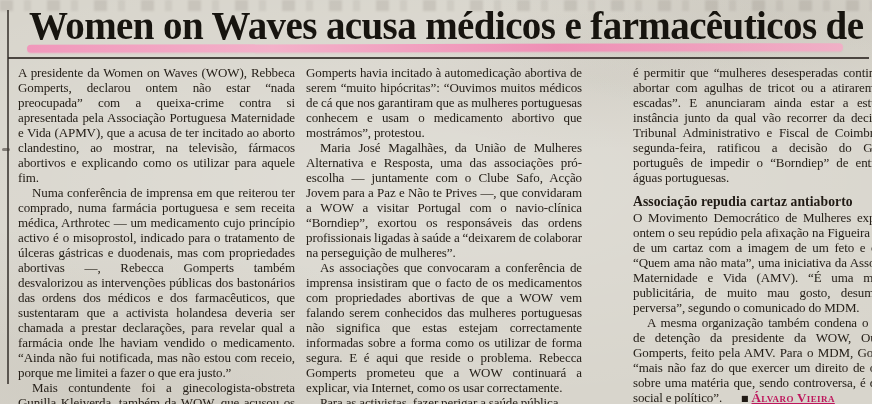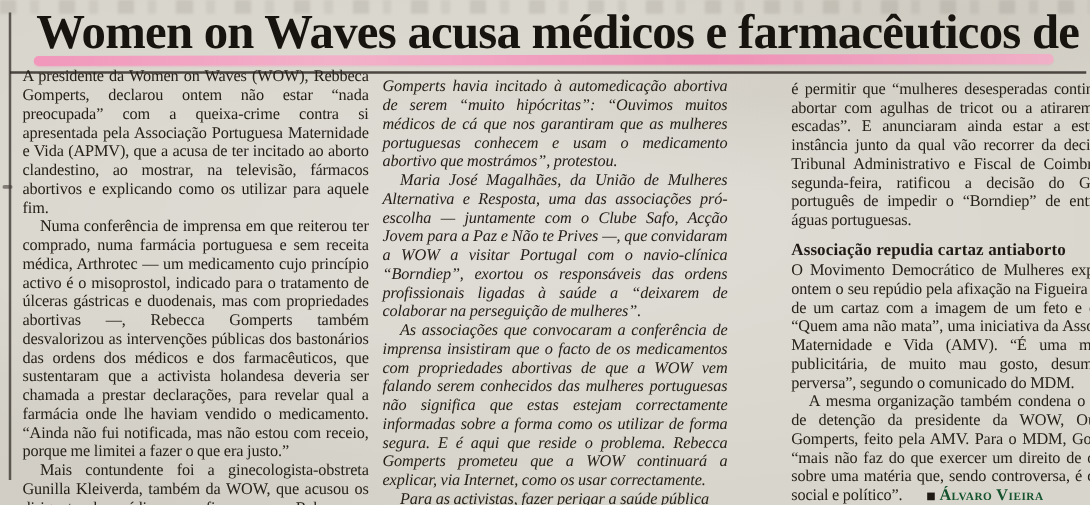--- a/index.html
+++ b/index.html
@@ -48,44 +48,45 @@
       rgba(242,148,186,.95) 0%, rgba(247,170,200,.85) 30%,
       rgba(240,140,180,.95) 65%, rgba(247,168,198,.8) 100%);
     box-shadow:0 1px 1px rgba(242,148,186,.35);
   }
   .headline-divider {
     position:absolute; left:8px; top:57px; width:861px; height:2px;
     background:rgba(50,45,40,.85);
   }
   .columns {
     position:absolute; left:18px; top:65px; width:850px; height:336px;
-    display:flex; gap:11px;align-items:center;
+    display:flex; gap:11px;
   }
   .col { width:277px; flex:0 0 auto; }
-  .col:nth-child(2){ width:276px;font-style:italic; }
+  .col:nth-child(2){ width:276px; }
   .col:nth-child(3){ width:275px;margin-left:40px; }
   .para {
     margin:0; text-align:justify; color:#262019;
     font-size:13px; line-height:15px; letter-spacing:-0.1px;
     word-spacing:-0.2px;
   }
   .para.indent { text-indent:14px; }
   .subhead {
     margin:9px 0 1px 0; color:#201a14;
     font-size:13.6px; line-height:15px; font-weight:bold;
     letter-spacing:0.1px;
   }
   .byline-marker {
     display:inline-block; font-size:8px; vertical-align:1px;
     margin:0 3px 0 5px; color:#201a14;
     font-family:"DejaVu Sans",sans-serif;
   }
   .byline-name {
     font-variant:small-caps; font-weight:bold; letter-spacing:0.4px;
-    color:#14532d;
+    color:#be185d;
+    text-decoration:underline;
   }
 </style>
 </head>
 <body>
 
 <div class="page">
   <div class="bleed-top"></div>
   <div class="left-rule"></div>
   <div class="left-rule-tick"></div>
   <div class="pink-marker"></div>

